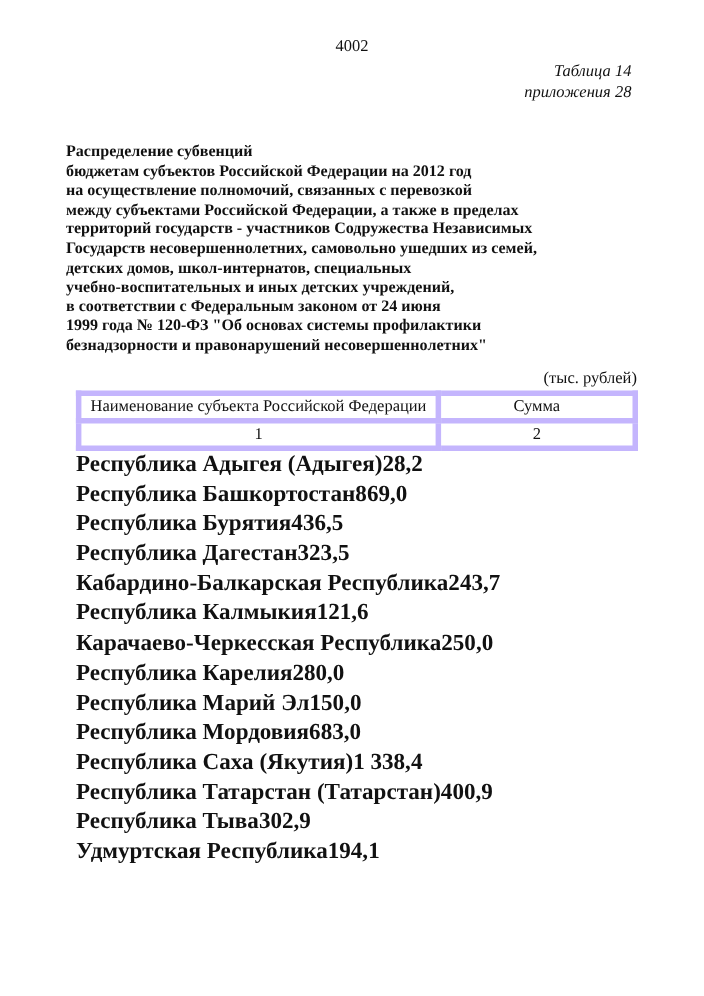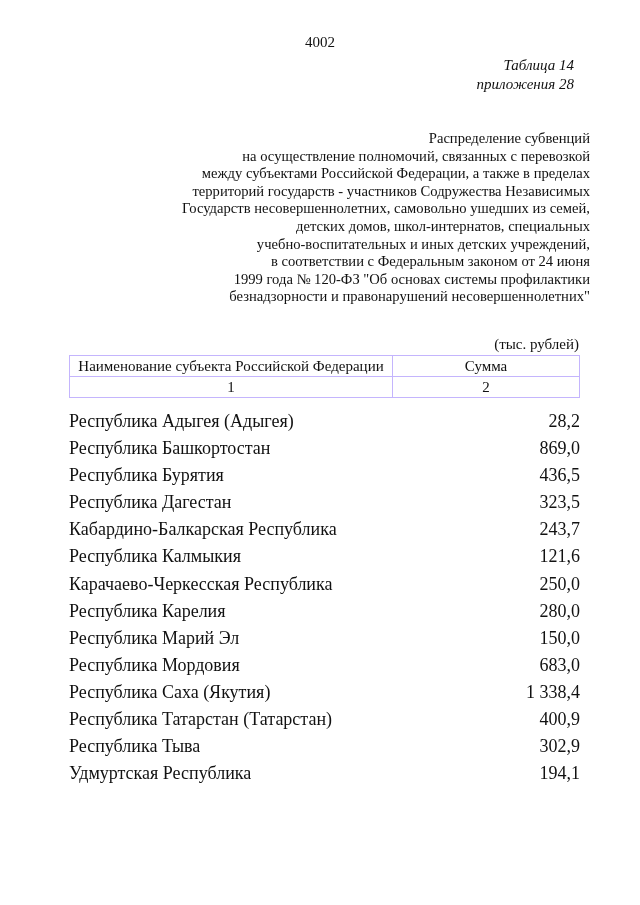--- a/index.html
+++ b/index.html
@@ -30,76 +30,78 @@
     text-align: right;
     font-size: 15px;
     line-height: 19px;
     font-style: italic;
   }
   .title {
     position: absolute;
     top: 130px;
     left: 60px;
     width: 530px;
-    text-align: right;
-    font-weight: normal;
+    text-align: left;
+    font-weight: bold;
     font-size: 14.6px;
     line-height: 17.6px;
   }
   .title div { white-space: nowrap; }
   .units {
     position: absolute;
     top: 336px;
     right: 61px;
     font-size: 15px;
   }
   table.head-table {
     position: absolute;
     top: 355px;
     left: 69px;
     width: 511px;
     border-collapse: collapse;
     font-size: 15px;
   }
   table.head-table td {
-    border: 1px solid #c4b5fd;
+    border: 5px solid #c4b5fd;
     text-align: center;
     padding: 0;
     height: 20px;
     line-height: 20px;
   }
   table.head-table td.c1 { width: 322px; }
   .rows {
     position: absolute;
     top: 410px;
     left: 69px;
     width: 511px;
   }
   .row {
     display: flex;
-    justify-content: space-between;
+    justify-content: flex-start;
     height: 27.1px;
     line-height: 22px;
-    font-size: 18px;
+    font-size: 21px;
+    font-weight: bold;
   }
   .row .name { white-space: nowrap; }
   .row .amount { text-align: right; white-space: nowrap; }
 </style>
 </head>
 <body>
 
 <div class="page-number">4002</div>
 
 <div class="table-ref">
   <div>Таблица 14</div>
   <div>приложения 28</div>
 </div>
 
 <div class="title">
   <div>Распределение субвенций</div>
+  <div>бюджетам субъектов Российской Федерации на 2012 год</div>
   <div>на осуществление полномочий, связанных с перевозкой</div>
   <div>между субъектами Российской Федерации, а также в пределах</div>
   <div>территорий государств - участников Содружества Независимых</div>
   <div>Государств несовершеннолетних, самовольно ушедших из семей,</div>
   <div>детских домов, школ-интернатов, специальных</div>
   <div>учебно-воспитательных и иных детских учреждений,</div>
   <div>в соответствии с Федеральным законом от 24 июня</div>
   <div>1999 года № 120-ФЗ "Об основах системы профилактики</div>
   <div>безнадзорности и правонарушений несовершеннолетних"</div>
 </div>

